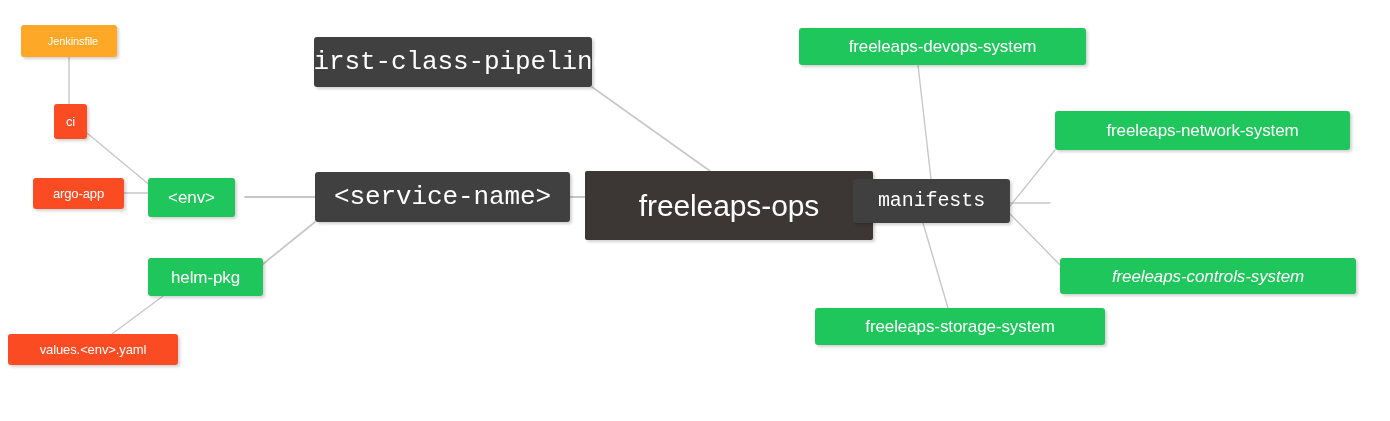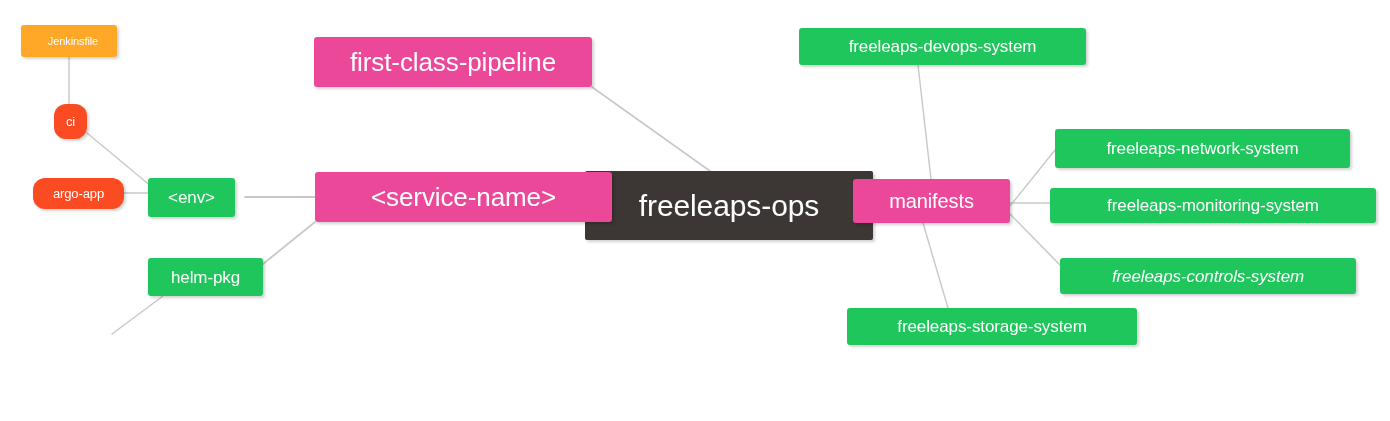--- a/index.html
+++ b/index.html
@@ -38,30 +38,30 @@
     white-space: nowrap;
     line-height: 1;
     box-shadow: 2px 2px 3px rgba(0,0,0,0.18);
     letter-spacing: -0.1px;
     user-select: none;
   }
   .node.root {
     background: #3c3735;
     border-radius: 2px;
   }
-  .node.blue   { background: #ec4899; }
+  .node.blue   { background: #404040; font-family: Liberation Mono, monospace; }
   .node.green  { background: #1fc65c; }
   .node.orange { background: #ffa726; }
   .node.red    { background: #fb4b23; }
 
   .node.root   { font-size: 30px; font-weight: 400; }
   .node.lvl1   { font-size: 26px; font-weight: 400; }
   .node.lvl2   { font-size: 20px; font-weight: 400; }
   .node.lvl3   { font-size: 17px; font-weight: 400; }
-  .node.lvl4   { font-size: 13px; font-weight: 400; border-radius: 12px; }
+  .node.lvl4   { font-size: 13px; font-weight: 400; }
   .node.lvl5   { font-size: 11px; font-weight: 400; padding-left: 8px; }
 </style>
 </head>
 <body>
 
 <div id="canvas">
   <svg id="edges" viewBox="0 0 1390 421" preserveAspectRatio="none">
       <line x1="585" y1="197" x2="570" y2="197" stroke="#c8c8c8" stroke-width="2.2" stroke-linecap="round"></line>
       <line x1="592" y1="87" x2="710" y2="171" stroke="#c8c8c8" stroke-width="1.6" stroke-linecap="round"></line>
       <line x1="845" y1="202" x2="853" y2="202" stroke="#c8c8c8" stroke-width="2.2" stroke-linecap="round"></line>
@@ -71,26 +71,26 @@
       <line x1="158" y1="193" x2="124" y2="193" stroke="#c8c8c8" stroke-width="1.4" stroke-linecap="round"></line>
       <line x1="69" y1="104" x2="69" y2="57" stroke="#c8c8c8" stroke-width="1.4" stroke-linecap="round"></line>
       <line x1="163" y1="296" x2="112" y2="334" stroke="#c8c8c8" stroke-width="1.4" stroke-linecap="round"></line>
       <line x1="931" y1="179" x2="918" y2="65" stroke="#c8c8c8" stroke-width="1.4" stroke-linecap="round"></line>
       <line x1="1010" y1="206" x2="1055" y2="150" stroke="#c8c8c8" stroke-width="1.4" stroke-linecap="round"></line>
       <line x1="1010" y1="203" x2="1050" y2="203" stroke="#c8c8c8" stroke-width="1.4" stroke-linecap="round"></line>
       <line x1="1010" y1="214" x2="1060" y2="265" stroke="#c8c8c8" stroke-width="1.4" stroke-linecap="round"></line>
       <line x1="923" y1="223" x2="948" y2="308" stroke="#c8c8c8" stroke-width="1.4" stroke-linecap="round"></line>
     </svg>
 <div class="node root root" style="left: 585px; top: 171px; width: 288px; height: 69px;">freeleaps-ops</div>
-    <div class="node blue lvl1" style="left: 315px; top: 172px; width: 297px; height: 50px;">&lt;service-name&gt;</div>
+    <div class="node blue lvl1" style="left: 315px; top: 172px; width: 255px; height: 50px;">&lt;service-name&gt;</div>
     <div class="node blue lvl1" style="left: 314px; top: 37px; width: 278px; height: 50px;">first-class-pipeline</div>
     <div class="node blue lvl2" style="left: 853px; top: 179px; width: 157px; height: 44px;">manifests</div>
     <div class="node green lvl3" style="left: 148px; top: 178px; width: 87px; height: 39px;">&lt;env&gt;</div>
     <div class="node green lvl3" style="left: 148px; top: 258px; width: 115px; height: 38px;">helm-pkg</div>
     <div class="node red lvl4" style="left: 54px; top: 104px; width: 33px; height: 35px;">ci</div>
     <div class="node red lvl4" style="left: 33px; top: 178px; width: 91px; height: 31px;">argo-app</div>
     <div class="node orange lvl5" style="left: 21px; top: 25px; width: 96px; height: 32px;">Jenkinsfile</div>
+    <div class="node red lvl4" style="left: 8px; top: 334px; width: 170px; height: 31px;">values.&lt;env&gt;.yaml</div>
     <div class="node green lvl3" style="left: 799px; top: 28px; width: 287px; height: 37px;">freeleaps-devops-system</div>
-    <div class="node green lvl3" style="left: 1055px; top: 129px; width: 295px; height: 39px;">freeleaps-network-system</div>
-    <div class="node green lvl3" style="left: 1050px; top: 188px; width: 326px; height: 35px;">freeleaps-monitoring-system</div>
+    <div class="node green lvl3" style="left: 1055px; top: 111px; width: 295px; height: 39px;">freeleaps-network-system</div>
     <div class="node green lvl3" style="left: 1060px; top: 258px; width: 296px; height: 36px; font-style: italic;">freeleaps-controls-system</div>
-    <div class="node green lvl3" style="left: 815px; top: 308px; width: 290px; height: 37px; margin-left: 32px;">freeleaps-storage-system</div>
+    <div class="node green lvl3" style="left: 815px; top: 308px; width: 290px; height: 37px;">freeleaps-storage-system</div>
   </div>
 
 </body></html>

